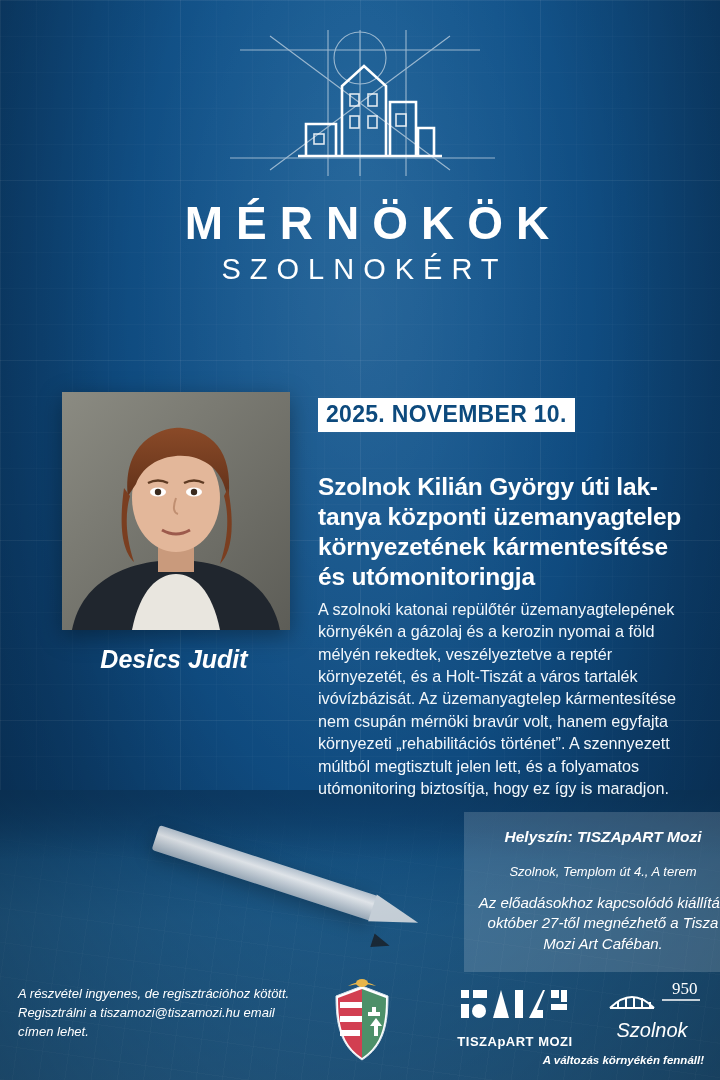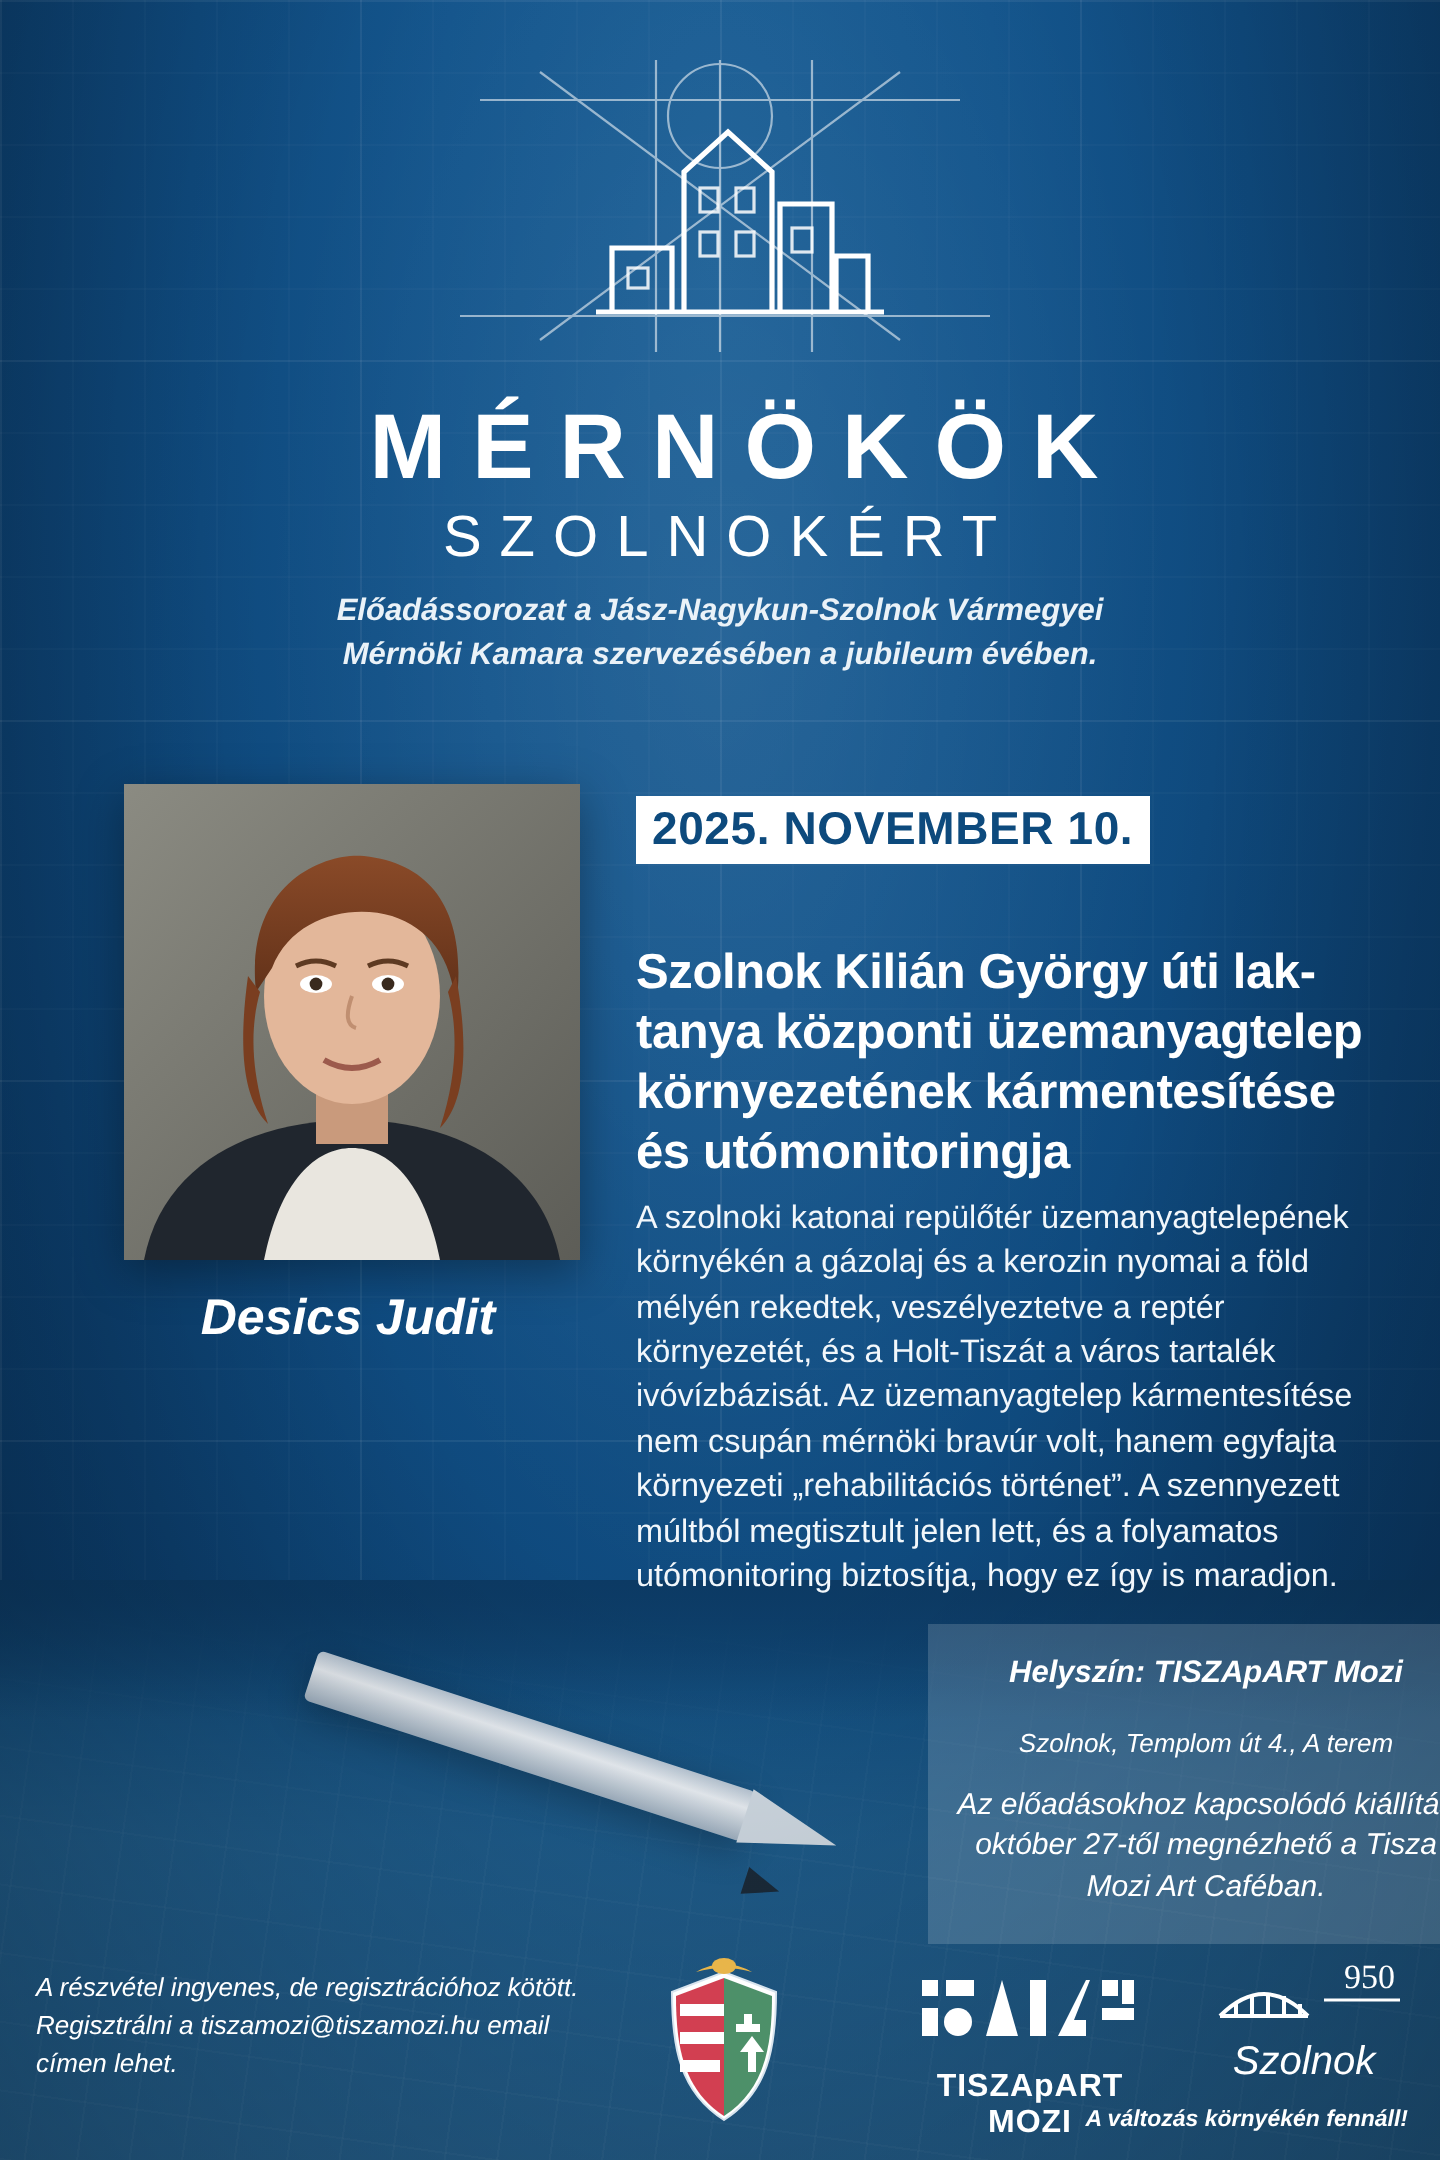--- a/index.html
+++ b/index.html
@@ -243,21 +243,21 @@
   }
   .cinema-logo {
     position: absolute;
     left: 452px;
     top: 984px;
     width: 126px;
     text-align: center;
     color: #ffffff;
   }
   .cinema-label {
-    font-size: 16px;
+    font-size: 13px;
     font-weight: 700;
     letter-spacing: 0.5px;
     margin-top: 4px;
   }
   .city-logo {
     position: absolute;
     left: 596px;
     top: 978px;
     width: 112px;
     text-align: center;
@@ -322,24 +322,20 @@
         <rect x="158" y="88" width="9" height="12"></rect>
         <rect x="186" y="86" width="10" height="12"></rect>
         <rect x="104" y="106" width="10" height="10"></rect>
       </g>
     </svg>
   </div>
 
   <div class="title-main">MÉRNÖKÖK</div>
   <div class="title-sub">SZOLNOKÉRT</div>
 
-  <div class="series-line">
-    <div>Előadássorozat a Jász-Nagykun-Szolnok Vármegyei</div>
-    <div>Mérnöki Kamara szervezésében a jubileum évében.</div>
-  </div>
 
   <div class="portrait">
     <svg width="228" height="238" viewBox="0 0 228 238">
       <defs>
         <linearGradient id="bg" x1="0" y1="0" x2="1" y2="1">
           <stop offset="0%" stop-color="#8b8b82"></stop>
           <stop offset="100%" stop-color="#5d5d57"></stop>
         </linearGradient>
         <linearGradient id="hair" x1="0" y1="0" x2="0" y2="1">
           <stop offset="0%" stop-color="#8a4a28"></stop>

